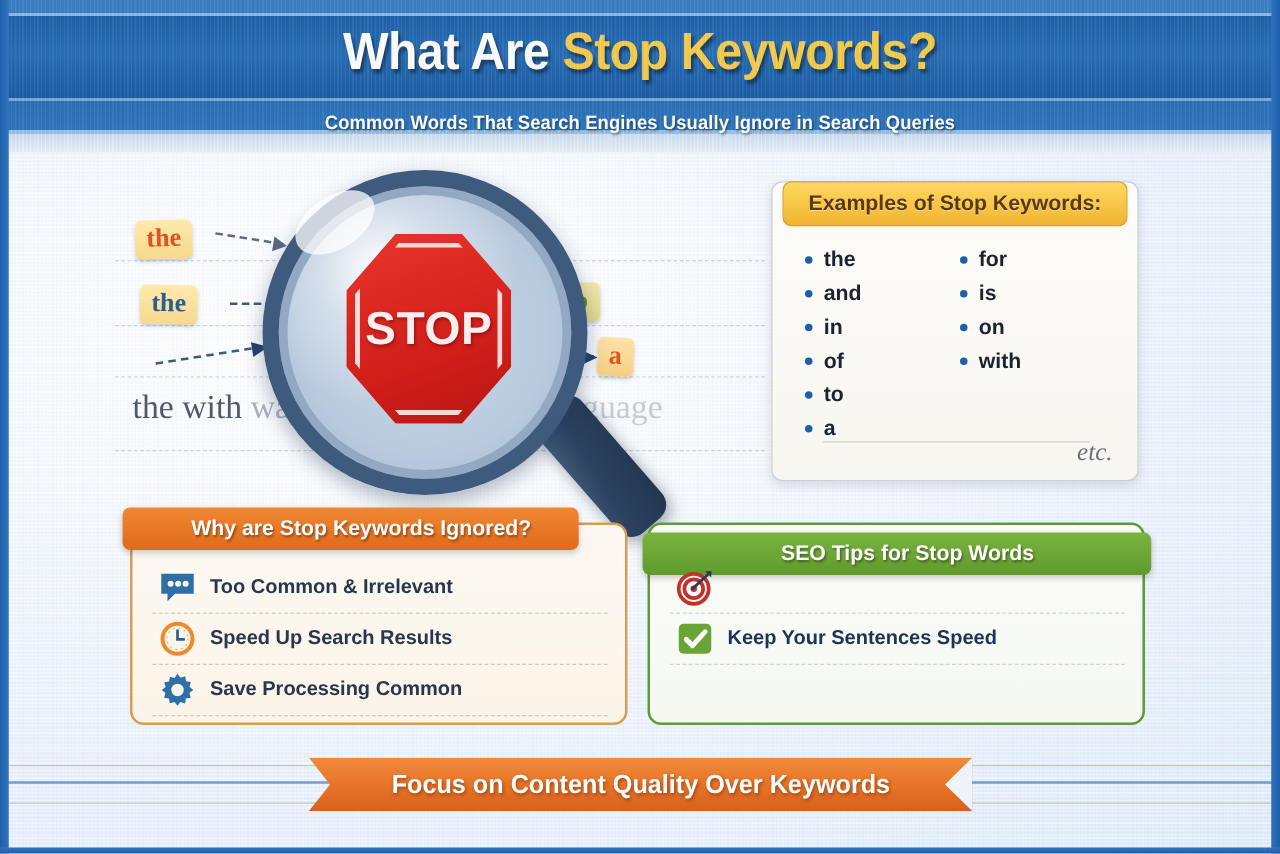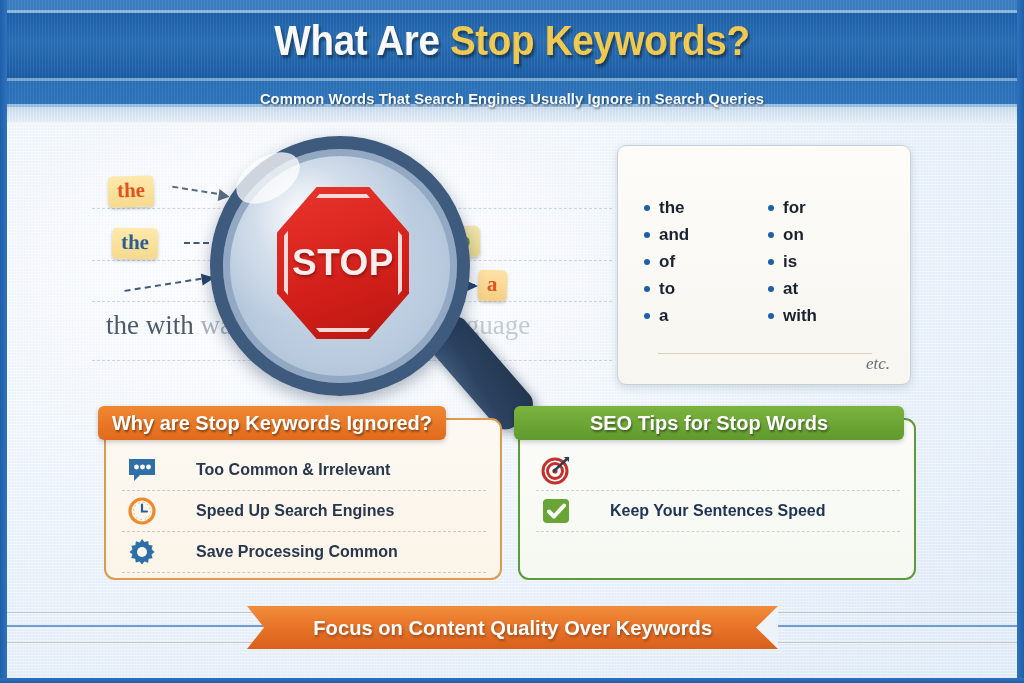--- a/index.html
+++ b/index.html
@@ -129,41 +129,41 @@
     display:flex;align-items:center;justify-content:center;
     color:#5b3a10;font-weight:bold;font-size:17px;
     text-shadow:0 1px 0 rgba(255,255,255,.45);}
   .ex-cols{position:absolute;left:26px;right:18px;top:48px;display:flex;}
   .ex-col{flex:1;}
   .ex-item{display:flex;align-items:center;gap:9px;height:27px;
     color:#1b2330;font-weight:bold;font-size:17px;}
   .ex-item .dot{width:6px;height:6px;border-radius:50%;background:#1d5fa8;flex:none;}
   .ex-rule{position:absolute;left:40px;right:38px;bottom:30px;border-top:1px solid #d7d2c4;}
   .ex-etc{position:absolute;right:20px;bottom:10px;
-    font-family:"Liberation Serif", serif;font-style:italic;font-size:17px;color:#6b6f77;}
+    font-family:"Liberation Serif", serif;font-style:italic;font-size:20px;color:#6b6f77;}
 
   
   .panel{position:absolute;top:418px;width:398px;height:162px;z-index:10;
     border-radius:11px;box-sizing:border-box;}
   .panel-l{left:104px;background:linear-gradient(180deg,#fdf9f2,#fbf4e9);
     border:2px solid #dc9b4e;}
   .panel-r{left:518px;background:linear-gradient(180deg,#fbfcf8,#f6f8f2);
     border:2px solid #5f9a39;}
   .p-head{position:absolute;top:-14px;height:34px;border-radius:6px;
     display:flex;align-items:center;justify-content:center;
-    color:#fff;font-weight:bold;font-size:20px;
+    color:#fff;font-weight:bold;font-size:17px;
     text-shadow:1px 1.5px 2px rgba(0,0,0,.4);
-    box-shadow:0 2px 5px rgba(0,0,0,.2);}
+    box-shadow:0 2px 5px rgba(0,0,0,.2);padding-left:17px;}
   .panel-l .p-head{left:-8px;width:348px;
     background:linear-gradient(180deg,#f08733,#e06a1b);}
   .panel-r .p-head{left:-6px;width:390px;
-    background:linear-gradient(180deg,#7cb33f,#5f9a2e);}
+    background:linear-gradient(180deg,#7cb33f,#5f9a2e);margin-top:20px;}
   .rows{position:absolute;left:16px;right:14px;top:30px;}
   .row{display:flex;align-items:center;height:40px;
-    border-bottom:1px dashed #cfc9bb;gap:28px;}
+    border-bottom:1px dashed #cfc9bb;}
   .panel-r .row{border-bottom-color:#cfd6c8;}
   .row .txt{font-weight:bold;font-size:16px;color:#1e3356;}
   .panel-l .row .txt{color:#27374f;}
   .ico{width:40px;height:34px;flex:none;display:flex;align-items:center;justify-content:center;
     margin-right:6px;}
 
   
   .ribbon-lines{position:absolute;left:0;right:0;top:625px;height:0;z-index:4;
     border-top:2px solid #4b7fc0;opacity:.75;}
   .ribbon-lines2{position:absolute;left:0;right:0;top:612px;height:0;z-index:4;
@@ -225,59 +225,60 @@
         <div class="stopsign">
           <div class="stopoct">
             <span class="stoptext">STOP</span>
           </div>
         </div>
       </div>
     </div>
   </div>
 
   <div class="card-ex">
+    <div class="ex-head">Examples of Stop Keywords:</div>
     <div class="ex-cols">
       <div class="ex-col">
         <div class="ex-item">
             <span class="dot"></span>
             <span>the</span>
           </div>
         <div class="ex-item">
             <span class="dot"></span>
             <span>and</span>
           </div>
         <div class="ex-item">
             <span class="dot"></span>
+            <span>in</span>
+          </div>
+        <div class="ex-item">
+            <span class="dot"></span>
             <span>of</span>
           </div>
         <div class="ex-item">
             <span class="dot"></span>
             <span>to</span>
           </div>
         <div class="ex-item">
             <span class="dot"></span>
             <span>a</span>
           </div>
       </div>
       <div class="ex-col">
         <div class="ex-item">
             <span class="dot"></span>
             <span>for</span>
           </div>
         <div class="ex-item">
             <span class="dot"></span>
+            <span>is</span>
+          </div>
+        <div class="ex-item">
+            <span class="dot"></span>
             <span>on</span>
-          </div>
-        <div class="ex-item">
-            <span class="dot"></span>
-            <span>is</span>
-          </div>
-        <div class="ex-item">
-            <span class="dot"></span>
-            <span>at</span>
           </div>
         <div class="ex-item">
             <span class="dot"></span>
             <span>with</span>
           </div>
       </div>
     </div>
     <div class="ex-rule"></div>
     <div class="ex-etc">etc.</div>
   </div>
@@ -299,21 +300,21 @@
       </div>
 
       <div class="row">
         <span class="ico">
           <svg width="30" height="30" viewBox="0 0 30 30">
             <circle cx="15" cy="15" r="12" fill="none" stroke="#f0892c" stroke-width="3.2"></circle>
             <circle cx="15" cy="15" r="8.5" fill="none" stroke="#f7b06a" stroke-width="1" stroke-dasharray="1.5 3"></circle>
             <path d="M15 8.5v7h5" stroke="#2f5f92" stroke-width="2.2" fill="none" stroke-linecap="round"></path>
           </svg>
         </span>
-        <span class="txt">Speed Up Search Engines</span>
+        <span class="txt">Speed Up Search Results</span>
       </div>
 
       <div class="row" style="border-bottom:1px dashed #cfc9bb">
         <span class="ico">
           <svg width="30" height="30" viewBox="0 0 30 30">
             <path fill="#2f6fa8" d="M15 2l2.4 3.1 3.8-1.1 .6 3.9 3.9 .6-1.1 3.8L27.6 15l-3.1 2.4 1.1 3.8-3.9 .6-.6 3.9-3.8-1.1L15 27.6l-2.4-3.1-3.8 1.1-.6-3.9-3.9-.6 1.1-3.8L2.4 15l3.1-2.4-1.1-3.8 3.9-.6 .6-3.9 3.8 1.1z"></path>
             <circle cx="15" cy="15" r="5" fill="#fbf7ef"></circle>
           </svg>
         </span>
         <span class="txt">Save Processing Common</span>

